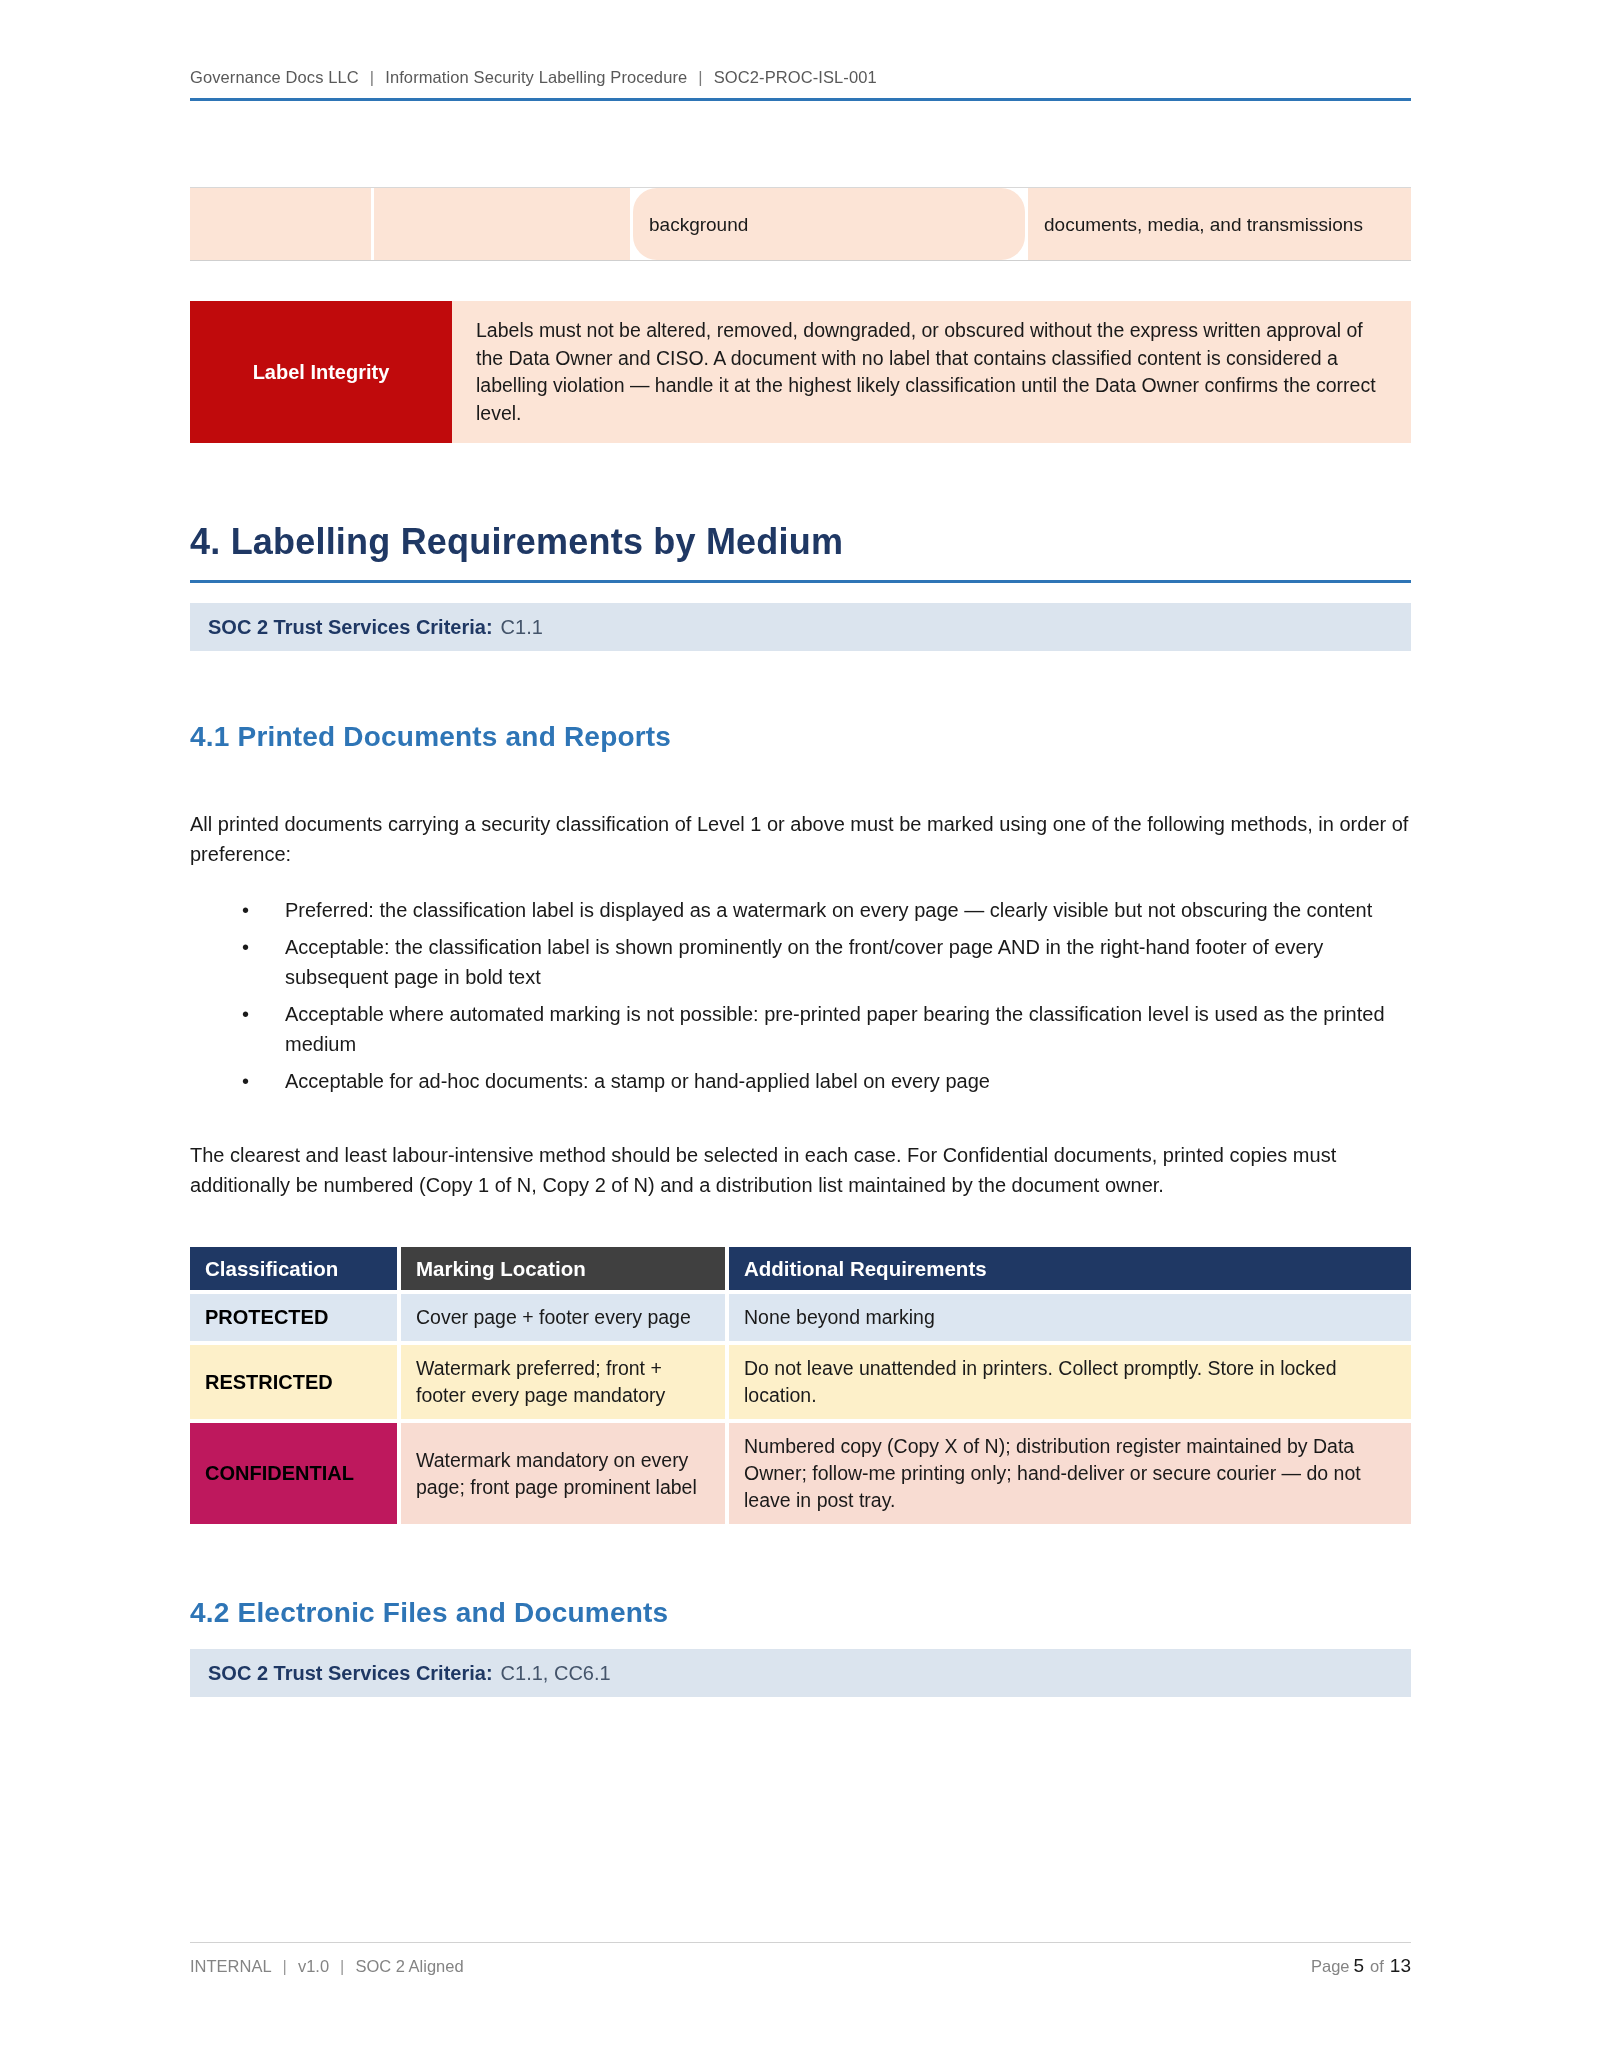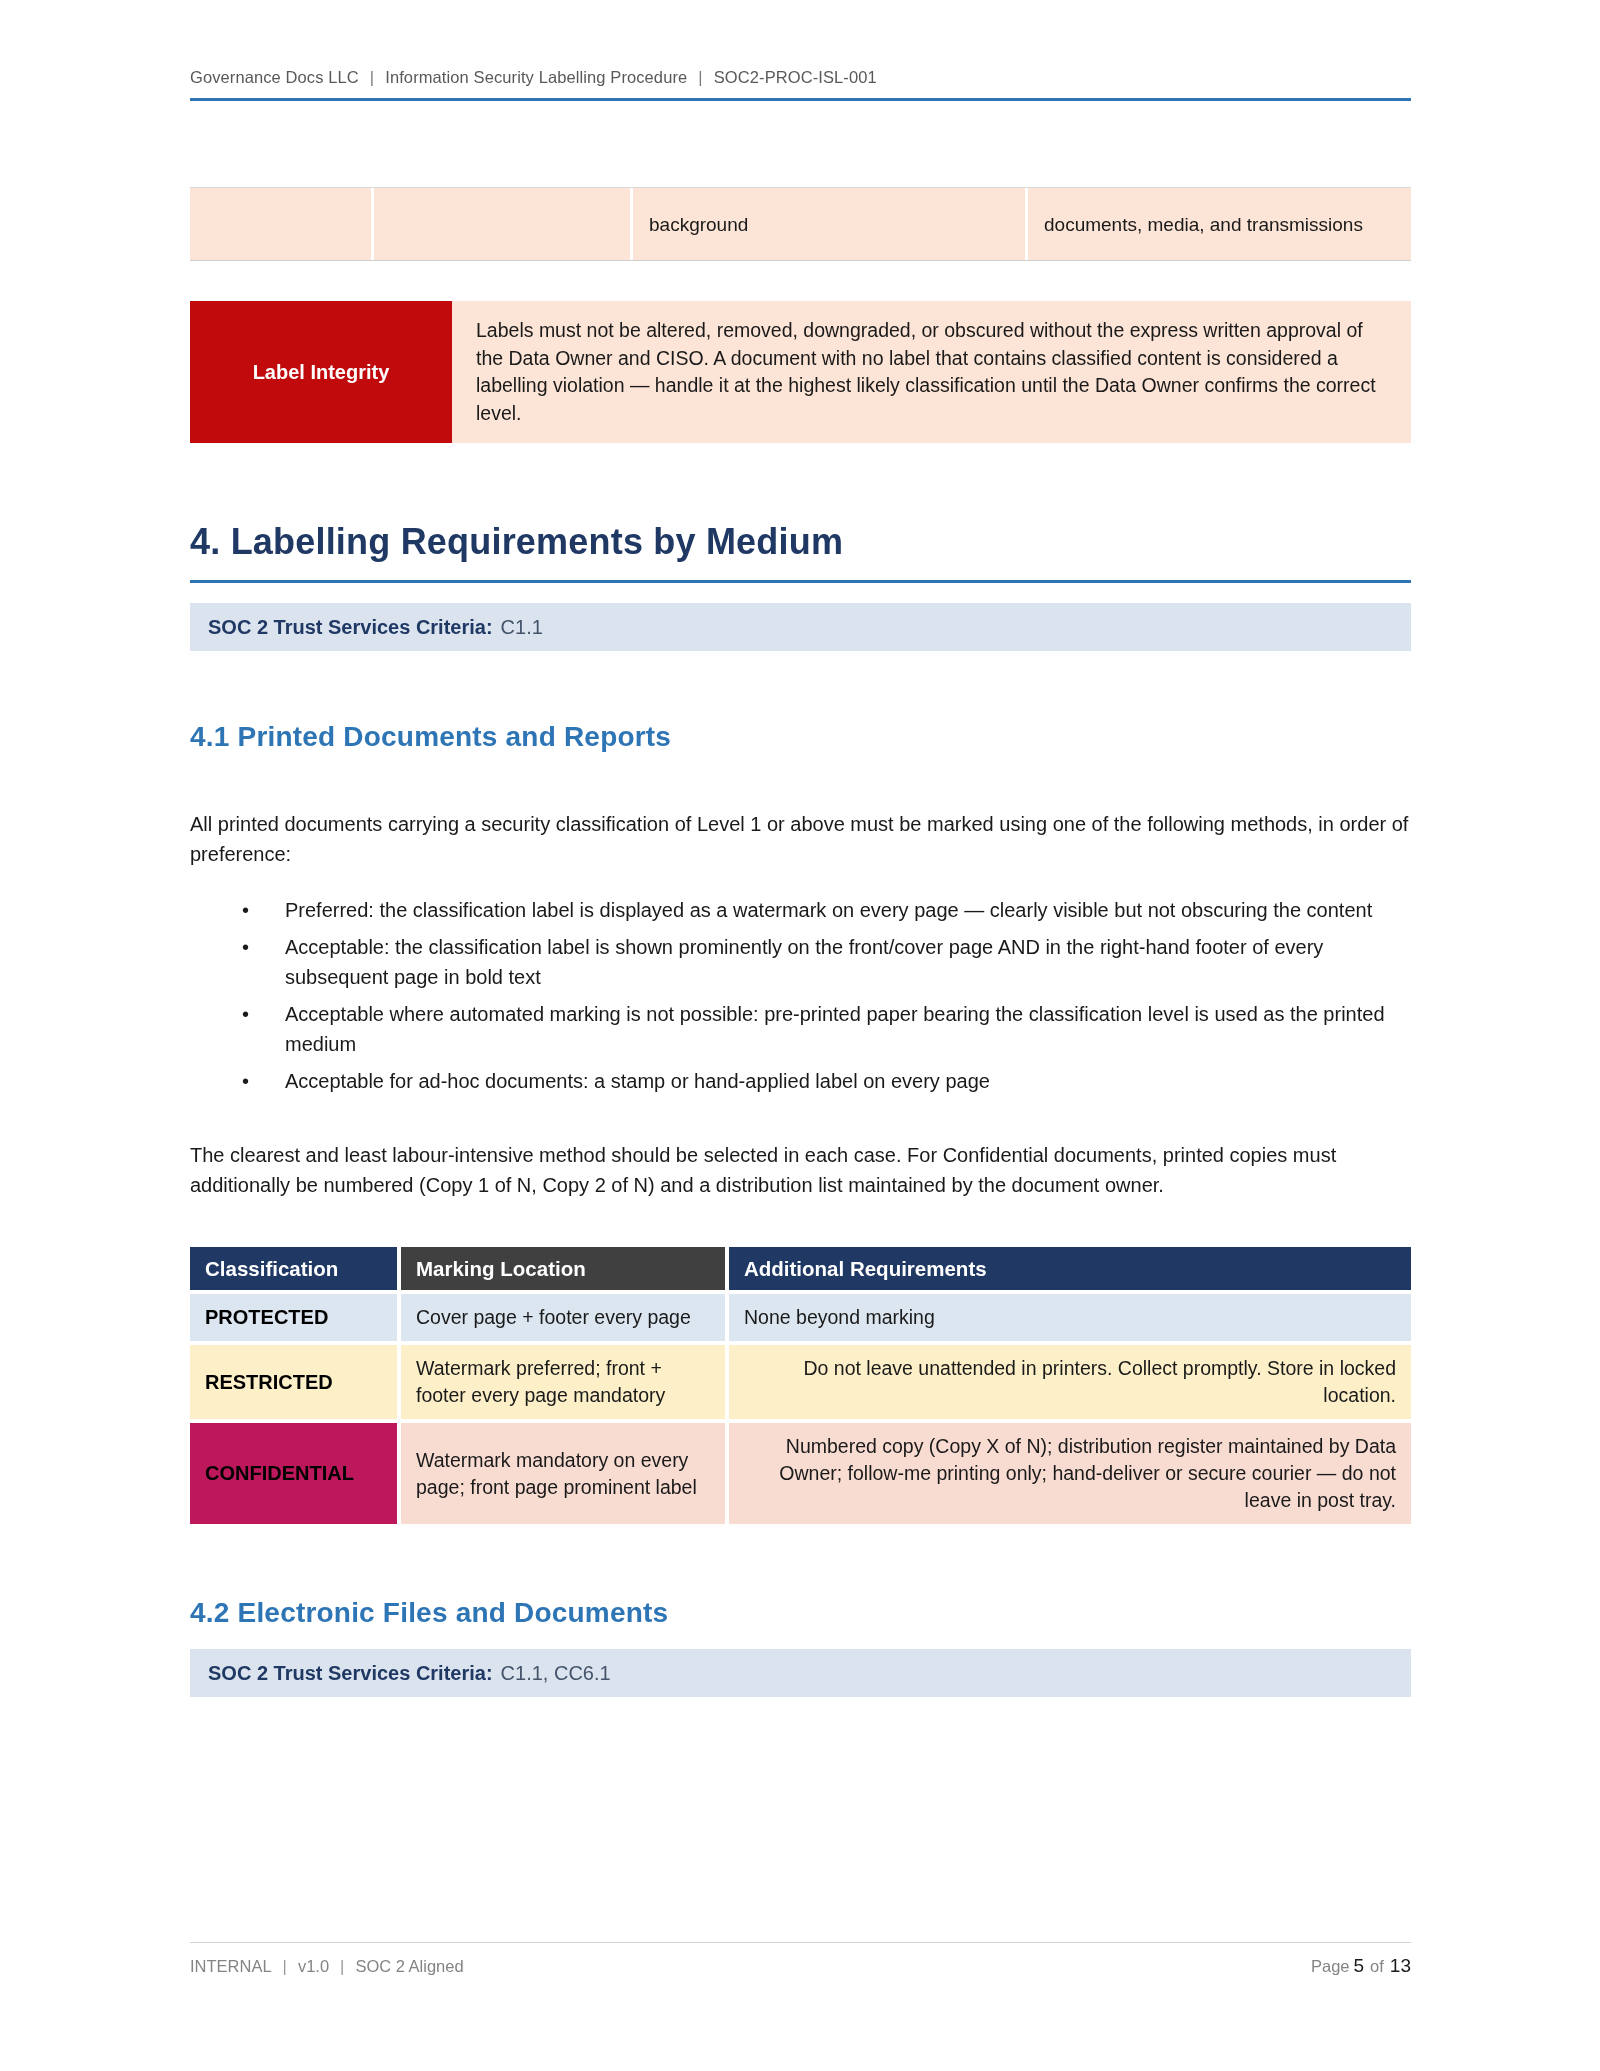--- a/index.html
+++ b/index.html
@@ -70,21 +70,21 @@
   ul.prefs li::before { content:"\2022"; position:absolute; left:52px; top:0; }
 
   
   .mtable { margin-top:47px; }
   .mrow { display:flex; margin-top:4px; }
   .mrow.head { margin-top:0; }
   .mcell {
     margin-right:4px; padding:10px 15px; display:flex; align-items:center;
     font-size:19.5px; line-height:27px;
   }
-  .mcell:last-child { margin-right:0;text-align:right; }
+  .mcell:last-child { margin-right:0; }
   .mc1 { flex:0 0 207px; } .mc2 { flex:0 0 324px; } .mc3 { flex:1; }
   .head .mcell { height:43px; padding-top:0; padding-bottom:0; color:#ffffff; font-weight:700; font-size:20.5px; }
   .cls-cell { font-weight:700; font-size:20px; color:#000000; }
 
   
   .footer {
     position:absolute; left:190px; width:1221px; top:1942px;
     border-top:1px solid #d2d2d2; padding-top:12px;
     display:flex; justify-content:space-between; align-items:baseline;
     font-size:16.5px; color:#848484;
@@ -101,21 +101,21 @@
   <div class="content">
 
     <div class="doc-header">
       <span>Governance Docs LLC</span><span class="sep">|</span><span>Information Security Labelling Procedure</span><span class="sep">|</span><span>SOC2-PROC-ISL-001</span>
     </div>
 
     <div class="cont-table">
       <div class="cont-row">
         <div class="cont-cell cc1" style="background-color: rgb(252, 228, 214);"></div>
         <div class="cont-cell cc2" style="background-color: rgb(252, 228, 214);"></div>
-        <div class="cont-cell cc3" style="background-color: rgb(252, 228, 214);">background</div>
+        <div class="cont-cell cc3" style="background-color: rgb(252, 228, 214); border-radius: 24px;">background</div>
         <div class="cont-cell cc4" style="background-color: rgb(252, 228, 214);">documents, media, and transmissions</div>
       </div>
     </div>
 
     <div class="callout">
       <div class="callout-title" style="background-color: rgb(192, 10, 12);">Label Integrity</div>
       <div class="callout-body" style="background-color: rgb(252, 228, 214);">Labels must not be altered, removed, downgraded, or obscured without the express written approval of the Data Owner and CISO. A document with no label that contains classified content is considered a labelling violation — handle it at the highest likely classification until the Data Owner confirms the correct level.</div>
     </div>
 
     <h1 class="section">4. Labelling Requirements by Medium</h1>

